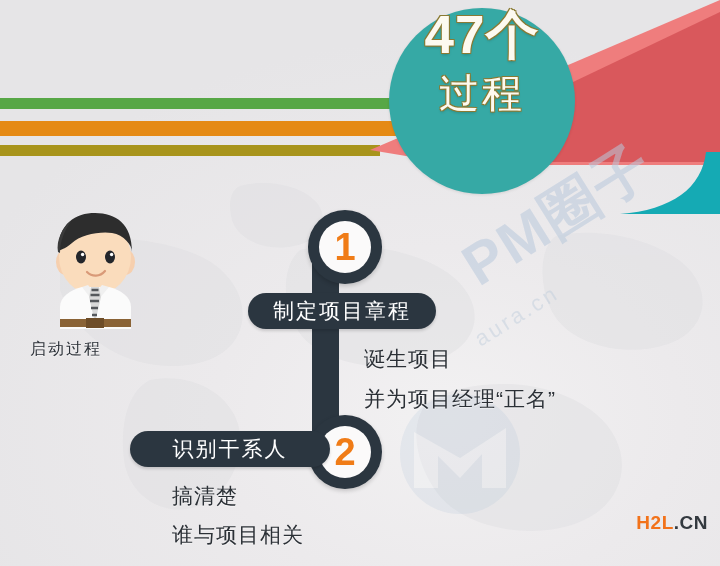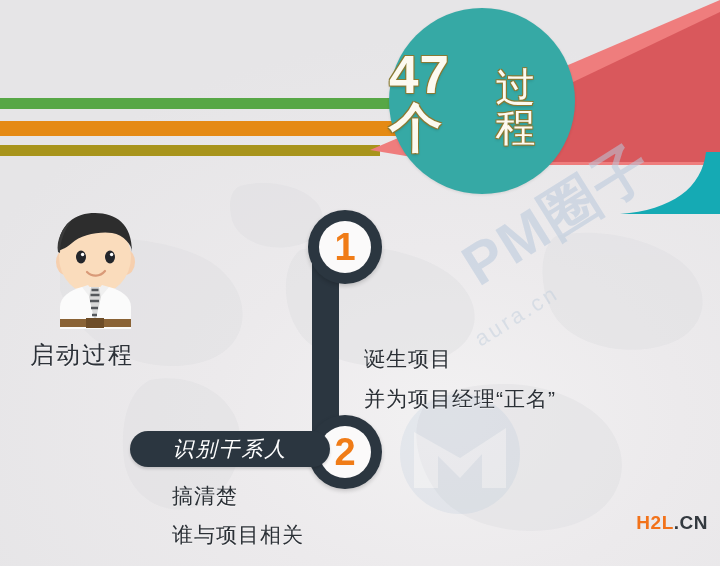--- a/index.html
+++ b/index.html
@@ -29,39 +29,39 @@
   
   .wedge{position:absolute;}
 
   
   .cyan-shape{position:absolute;right:0;top:152px;width:100px;height:62px;}
 
   
   .hero-circle{
     position:absolute;left:389px;top:8px;width:186px;height:186px;border-radius:50%;
     background:#36a9a5;
-    display:flex;flex-direction:row;align-items:center;justify-content:flex-start;
+    display:flex;flex-direction:column;align-items:center;justify-content:flex-start;
     box-shadow:0 1px 3px rgba(0,0,0,.10);
   }
   .hero-num{
     font-size:53px;font-weight:bold;color:#fdfaf0;line-height:1;
     letter-spacing:1px;
     text-shadow:1px 1px 0 #8a7a33,-1px 1px 0 #8a7a33,1px -1px 0 #8a7a33,-1px -1px 0 #8a7a33,0 2px 3px rgba(0,0,0,.18);
   }
   .hero-sub{
     font-size:40px;font-weight:normal;color:#fdfaf0;line-height:1;margin-top:12px;
     letter-spacing:3px;
     text-shadow:1px 1px 0 #8a7a33,-1px 1px 0 #8a7a33,1px -1px 0 #8a7a33,-1px -1px 0 #8a7a33,0 2px 3px rgba(0,0,0,.18);
   }
 
   
   .character{position:absolute;left:28px;top:205px;width:135px;height:125px;}
   .phase-label{
     position:absolute;left:30px;top:339px;
-    font-size:24px;color:#2c3138;letter-spacing:2px;
+    font-size:16px;color:#2c3138;letter-spacing:2px;
     text-shadow:0 1px 1px rgba(255,255,255,.7);
   }
   .connector{
     position:absolute;left:312px;top:236px;width:27px;height:218px;
     background:#2b3640;
   }
   .badge{
     position:absolute;width:74px;height:74px;border-radius:50%;
     background:#2b3640;display:flex;align-items:center;justify-content:center;
     box-shadow:0 2px 4px rgba(0,0,0,.18);
@@ -77,21 +77,21 @@
   #badge1{left:308px;top:210px;}
   #badge2{left:308px;top:415px;}
 
   .pill{
     position:absolute;height:36px;border-radius:18px;background:#2b3640;
     display:flex;align-items:center;justify-content:center;
     color:#ffffff;font-size:21px;letter-spacing:2px;
     box-shadow:0 2px 3px rgba(0,0,0,.15);
   }
   #pill1{left:248px;top:293px;width:188px;}
-  #pill2{left:130px;top:431px;width:200px;font-style:italic;}
+  #pill2{left:130px;top:431px;width:200px;}
 
   .body-text{
     position:absolute;font-size:21px;color:#2b3036;letter-spacing:1px;
     text-shadow:0 1px 1px rgba(255,255,255,.6);white-space:nowrap;
   }
   #t1a{left:364px;top:345px;}
   #t1b{left:364px;top:385px;}
   #t2a{left:172px;top:482px;}
   #t2b{left:172px;top:521px;}
 
@@ -177,20 +177,21 @@
 
   <div class="phase-label">启动过程</div>
 
   <div class="connector"></div>
 
   <div class="badge" id="badge1">
     <div class="badge-inner">
       <span class="badge-num">1</span>
     </div>
   </div>
+  <div class="pill" id="pill1">制定项目章程</div>
   <div class="body-text" id="t1b">并为项目经理“正名”</div>
   <div class="body-text" id="t1a">诞生项目</div>
 
   <div class="badge" id="badge2">
     <div class="badge-inner">
       <span class="badge-num">2</span>
     </div>
   </div>
   <div class="pill" id="pill2">识别干系人</div>
   <div class="body-text" id="t2a">搞清楚</div>

